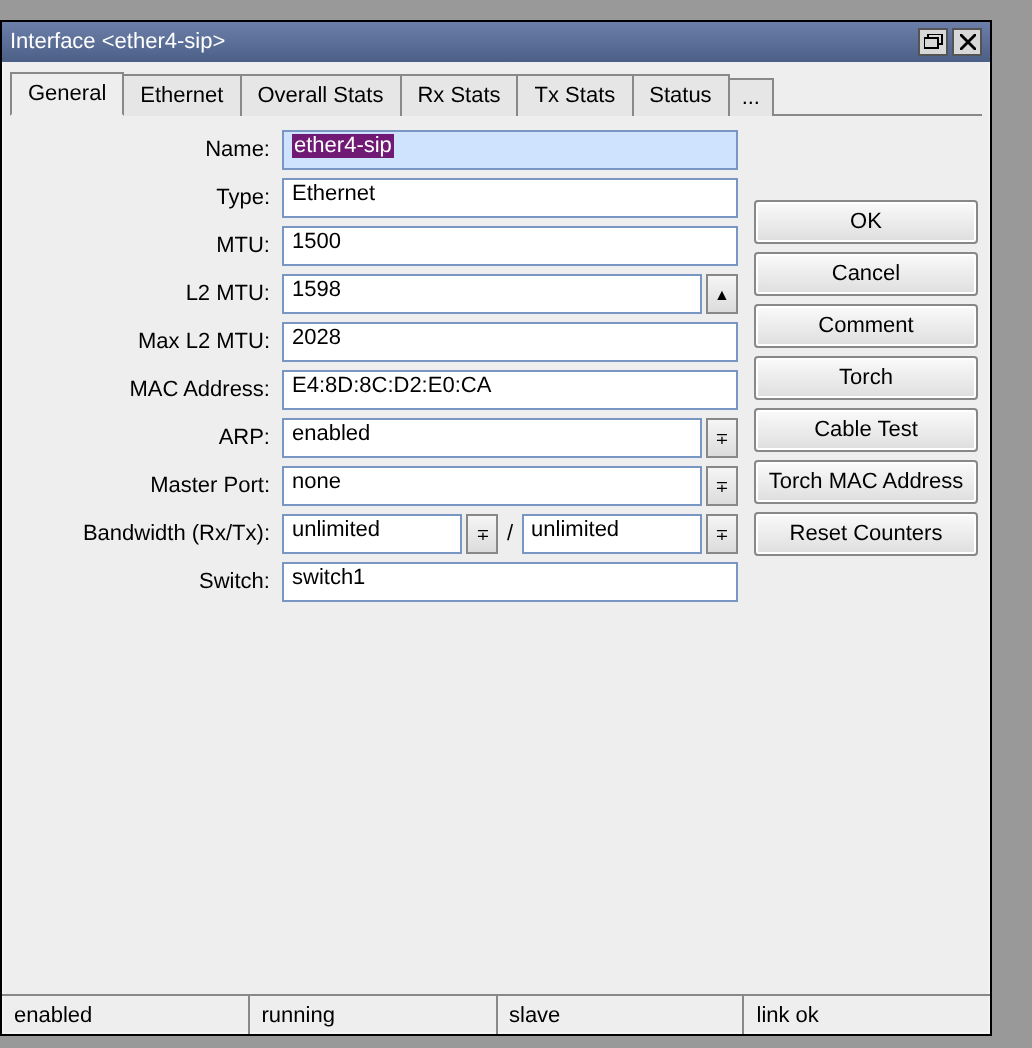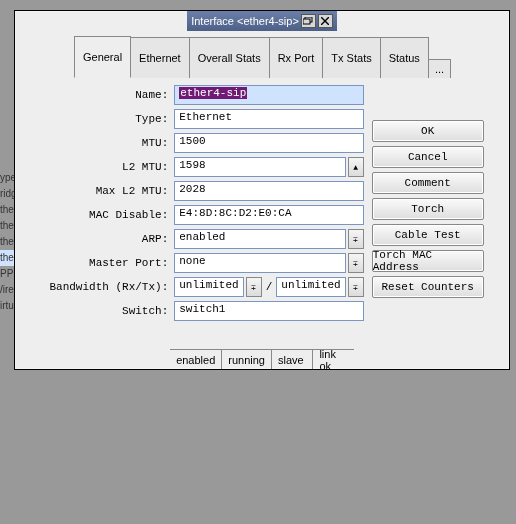--- a/index.html
+++ b/index.html
@@ -11,26 +11,26 @@
     height: 524px;
     overflow: hidden;
     position: relative;
   }
   .ghost-list {
     position: absolute; left: 0; top: 170px; width: 22px;
     color: #333; font-size: 10px; line-height: 16px;
   }
   .window {
     position: absolute;
-    left: 14px; top: 10px;
-    width: 496px; height: 360px;
+    left: 0; top: 10px;
+    width: 496px; height: 508px;
     background: #eeeeee;
     border: 1px solid #000;
     box-shadow: 0 0 0 1px rgba(255,255,255,0.3) inset;
-    display: flex; flex-direction: column; align-items: center;
+    display: flex; flex-direction: column;
   }
   .titlebar {
     height: 20px;
     background: linear-gradient(#6b7fa8, #4c5f87);
     color: #fff;
     display: flex; align-items: center;
     padding: 0 4px;
     font-size: 11px;
   }
   .titlebar .title { flex: 1; }
@@ -45,39 +45,39 @@
   }
   .titlebar .tbtn svg { display: block; }
   .tabstrip {
     display: flex;
     margin: 4px 4px 0 4px;
     border-bottom: 1px solid #888;
     align-items: flex-end;
     gap: 0;
   }
   .tab {
-    padding: 14px 8px;
+    padding: 4px 8px;
     border: 1px solid #888;
     border-bottom: none;
     background: #e6e6e6;
     margin-right: -1px;
     font-size: 11px;
     color: #000;
     cursor: default;
     position: relative;
     top: 1px;
   }
   .tab.active {
     background: #eeeeee;
     border-bottom: 1px solid #eeeeee;
     top: 1px;
     z-index: 2;
   }
   .tab.more { padding: 3px 6px; }
-  .body-row { flex: 1; display: flex; padding: 6px; gap: 8px; min-height: 0; font-family: Liberation Mono, monospace; }
+  .body-row { flex: 1; display: flex; padding: 6px; gap: 8px; min-height: 0; }
   .form-col { flex: 1; }
   .btn-col { width: 112px; display: flex; flex-direction: column; gap: 4px; margin-top: 36px; }
   .btn {
     height: 22px;
     border: 1px solid #888;
     background: linear-gradient(#fafafa, #dedede);
     font-size: 11px;
     display: flex; align-items: center; justify-content: center;
     cursor: default; color: #000;
     border-radius: 2px;
@@ -155,21 +155,21 @@
           <line x1="0" y1="0" x2="8" y2="8" stroke="#000" stroke-width="1.4"></line>
           <line x1="8" y1="0" x2="0" y2="8" stroke="#000" stroke-width="1.4"></line>
         </svg>
     </span>
   </div>
 
   <div class="tabstrip">
     <div class="tab active">General</div>
     <div class="tab">Ethernet</div>
     <div class="tab">Overall Stats</div>
-    <div class="tab">Rx Port</div>
+    <div class="tab">Rx Stats</div>
     <div class="tab">Tx Stats</div>
     <div class="tab">Status</div>
     <div class="tab more">...</div>
   </div>
 
   <div class="body-row">
     <div class="form-col">
 
       <div class="frow">
         <div class="lbl">Name:</div>
@@ -201,21 +201,21 @@
       </div>
 
       <div class="frow">
         <div class="lbl">Max L2 MTU:</div>
         <div class="field">
             <div class="inp">2028</div>
           </div>
       </div>
 
       <div class="frow">
-        <div class="lbl">MAC Disable:</div>
+        <div class="lbl">MAC Address:</div>
         <div class="field">
             <div class="inp">E4:8D:8C:D2:E0:CA</div>
           </div>
       </div>
 
       <div class="frow">
         <div class="lbl">ARP:</div>
         <div class="field">
           <div class="inp">enabled</div>
           <div class="drop">∓</div>

